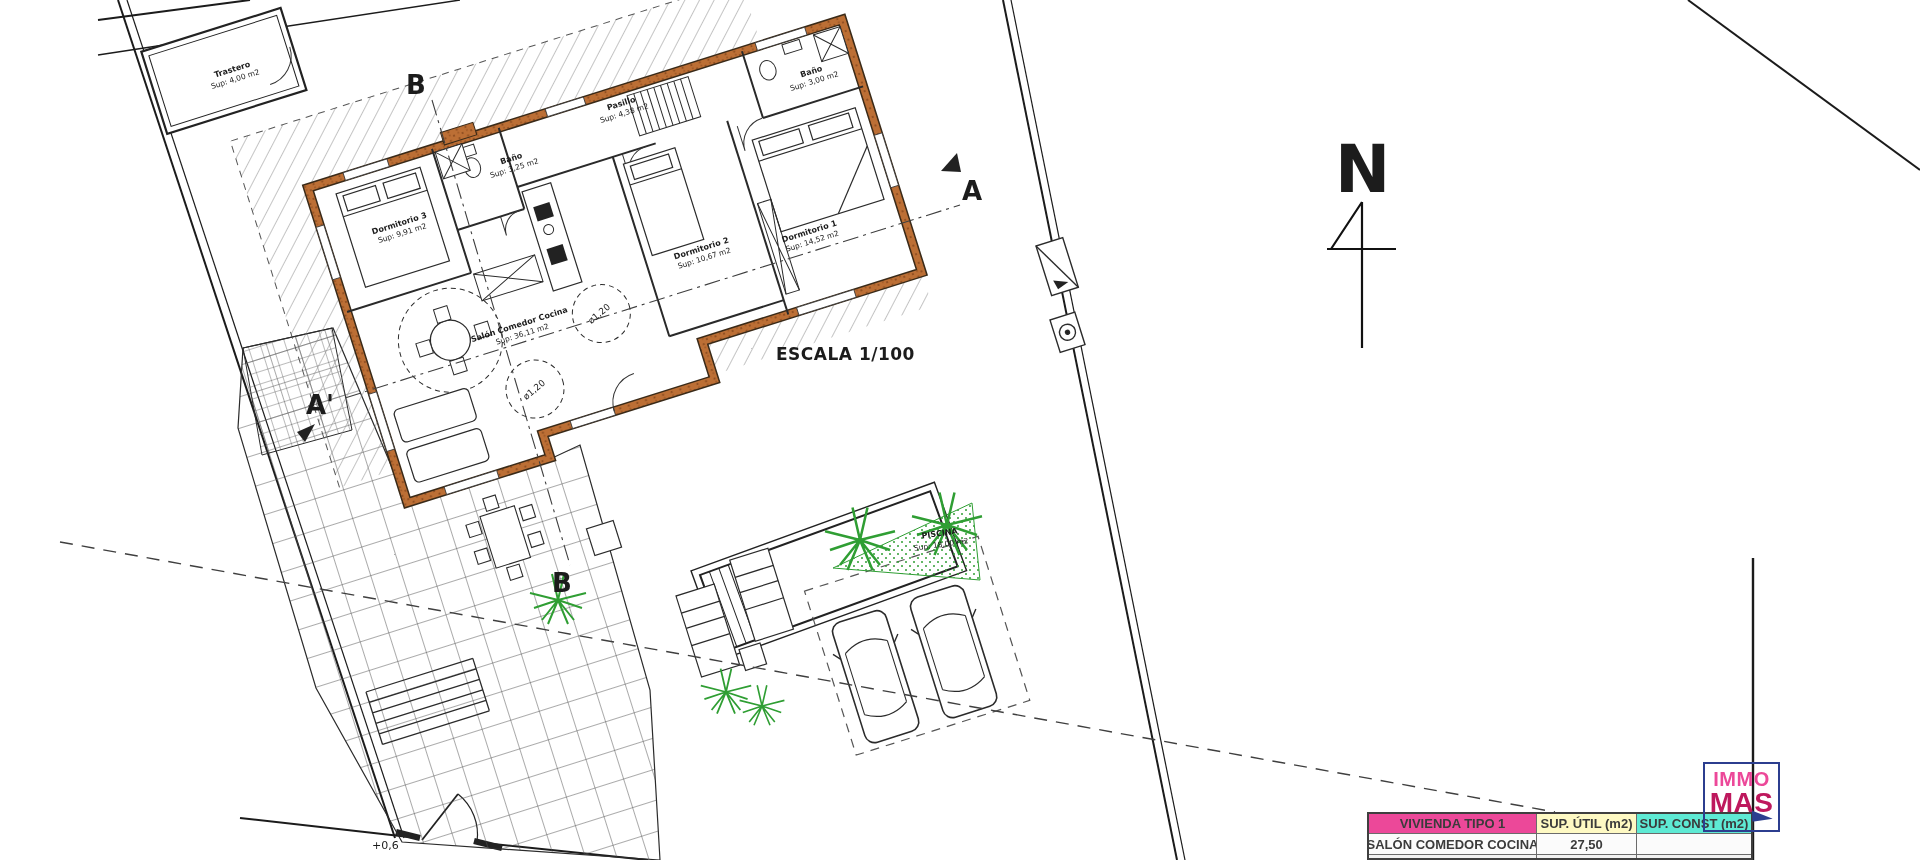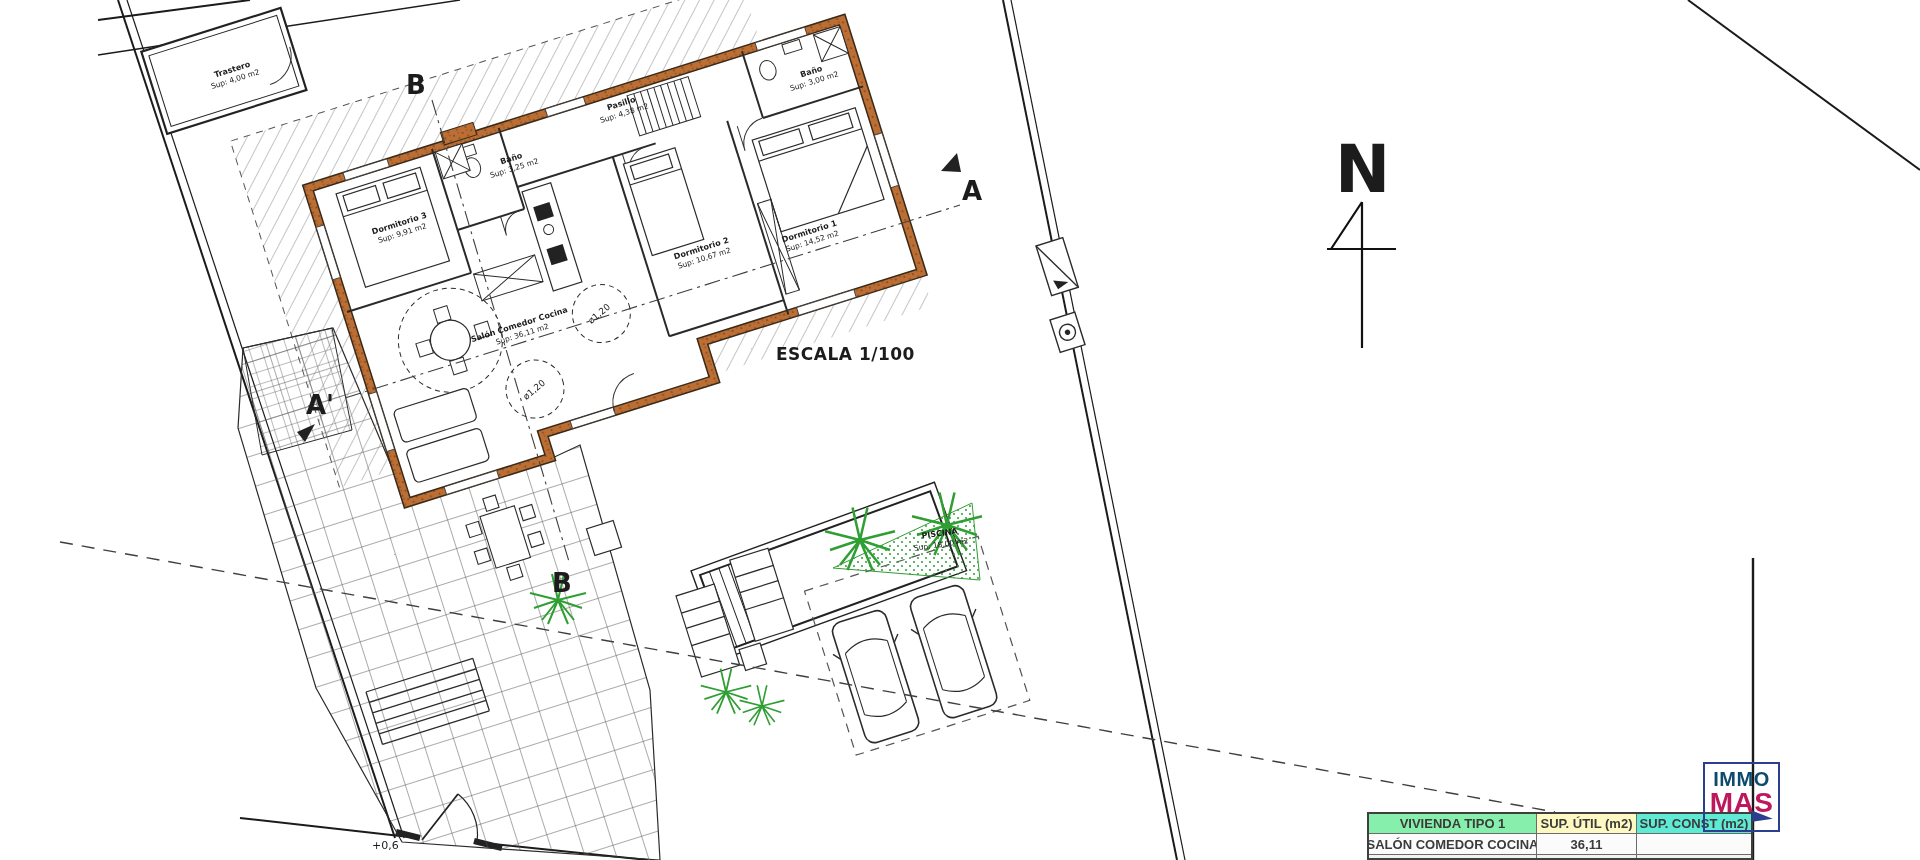--- a/index.html
+++ b/index.html
@@ -322,35 +322,35 @@
   <text class="level-text" x="372" y="849">+0,6</text>
 
   <g>
     <text class="north-text" x="1335" y="192">N</text>
     <path d="M1362 202 V348 M1362 202 L1331 249 M1327 249 H1396" fill="none" stroke="#111" stroke-width="2.2"></path>
   </g>
 </svg>
 
 <div class="sumtable">
   <div class="trow thead">
-    <div class="tcell c1" style="background:#86efac">VIVIENDA TIPO 1</div>
+    <div class="tcell c1" style="background:#ec4899">VIVIENDA TIPO 1</div>
     <div class="tcell c2" style="background:#fef9c3">SUP. ÚTIL (m2)</div>
     <div class="tcell c3" style="background:#5eead4">SUP. CONST (m2)</div>
   </div>
   <div class="trow tbody">
     <div class="tcell c1">SALÓN COMEDOR COCINA</div>
-    <div class="tcell c2">36,11</div>
+    <div class="tcell c2">27,50</div>
     <div class="tcell c3"></div>
   </div>
   <div class="trow tpartial">
     <div class="tcell c1"></div>
     <div class="tcell c2"></div>
     <div class="tcell c3"></div>
   </div>
 </div>
 
 <div class="logo">
-  <div class="logo-immo" style="color:#0c4a6e">IMMO</div>
+  <div class="logo-immo" style="color:#ec4899">IMMO</div>
   <div class="logo-mas" style="color:#be185d">MAS</div>
   <div class="logo-tri"></div>
 </div>
 
 </div>
 
 </body></html>

